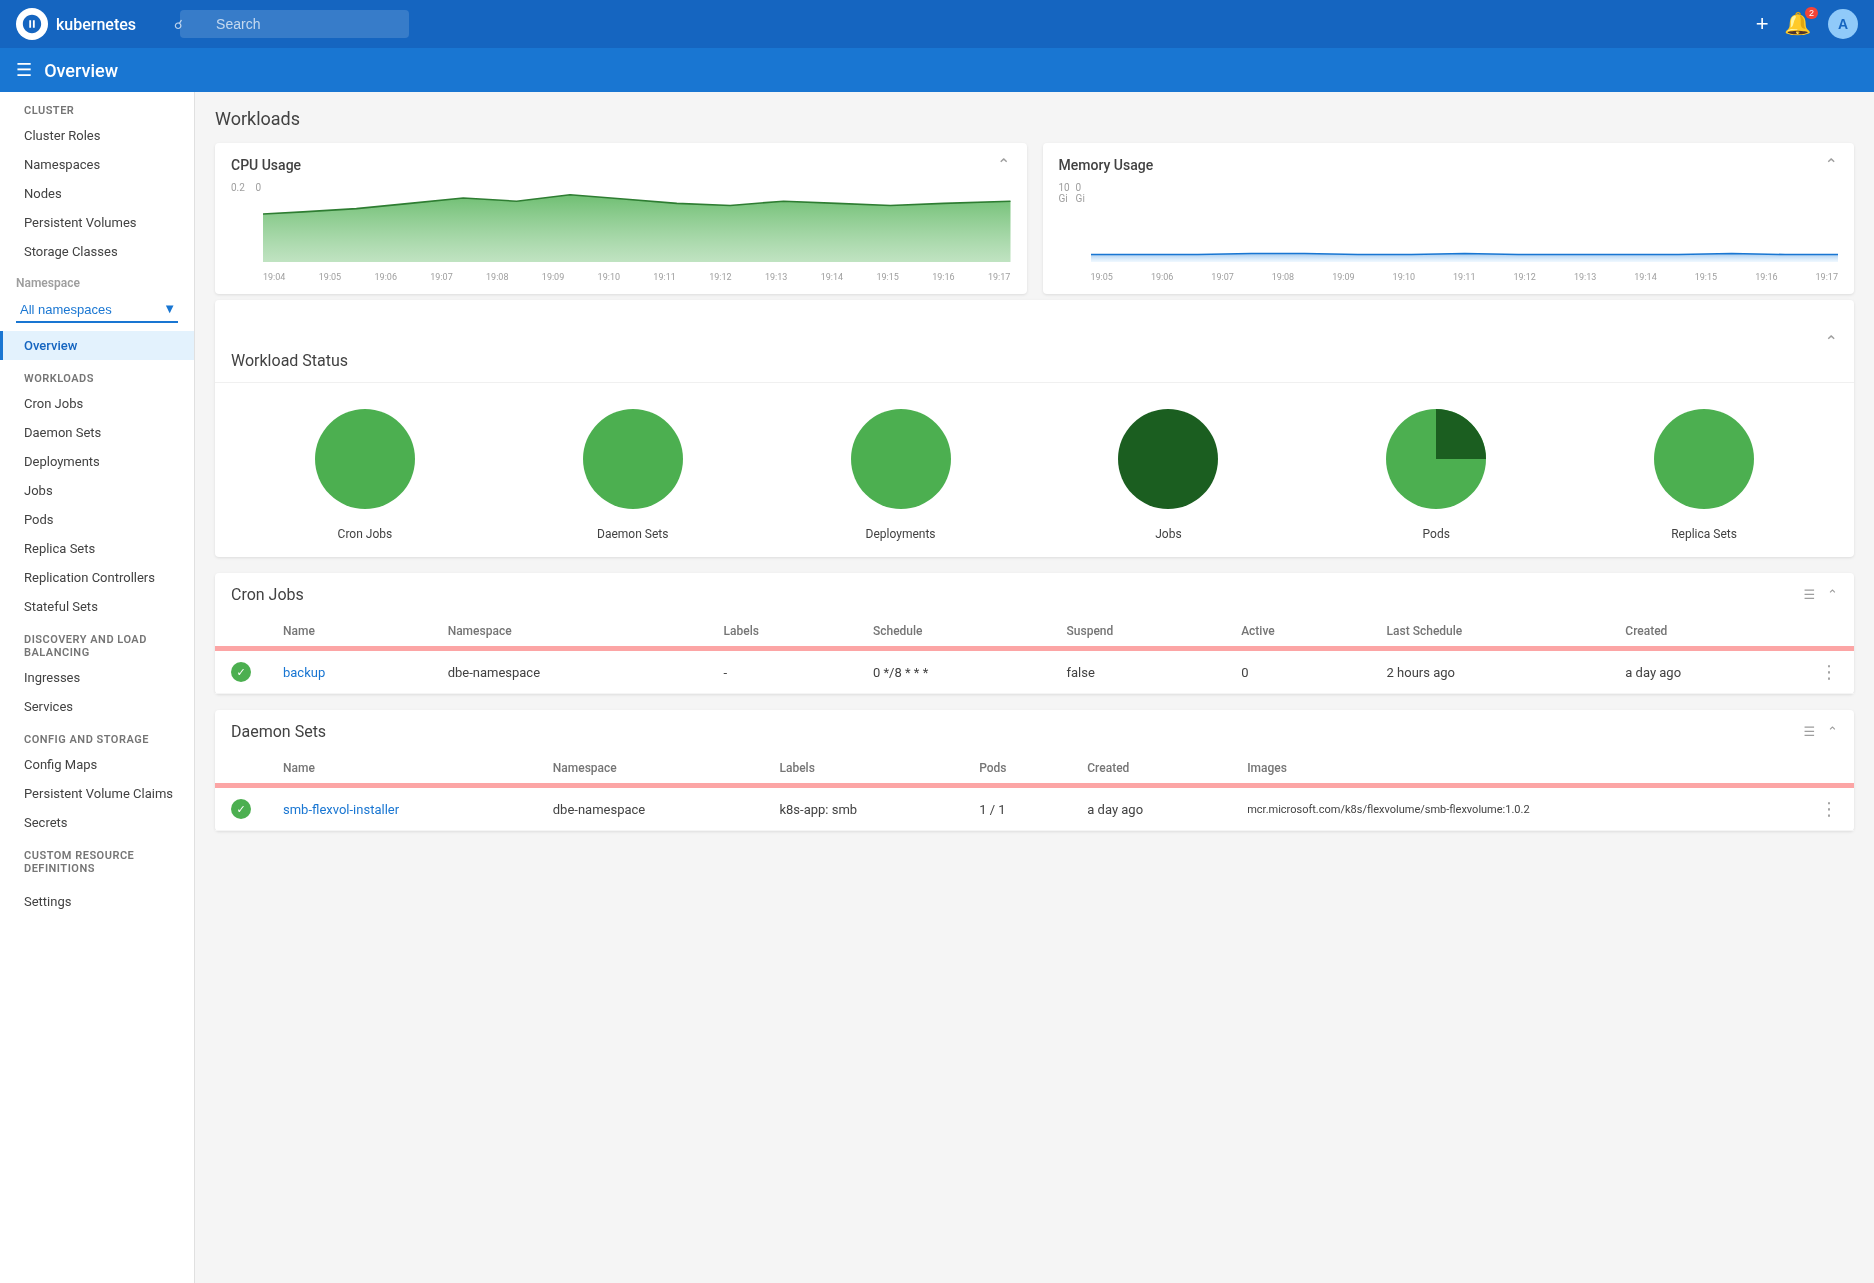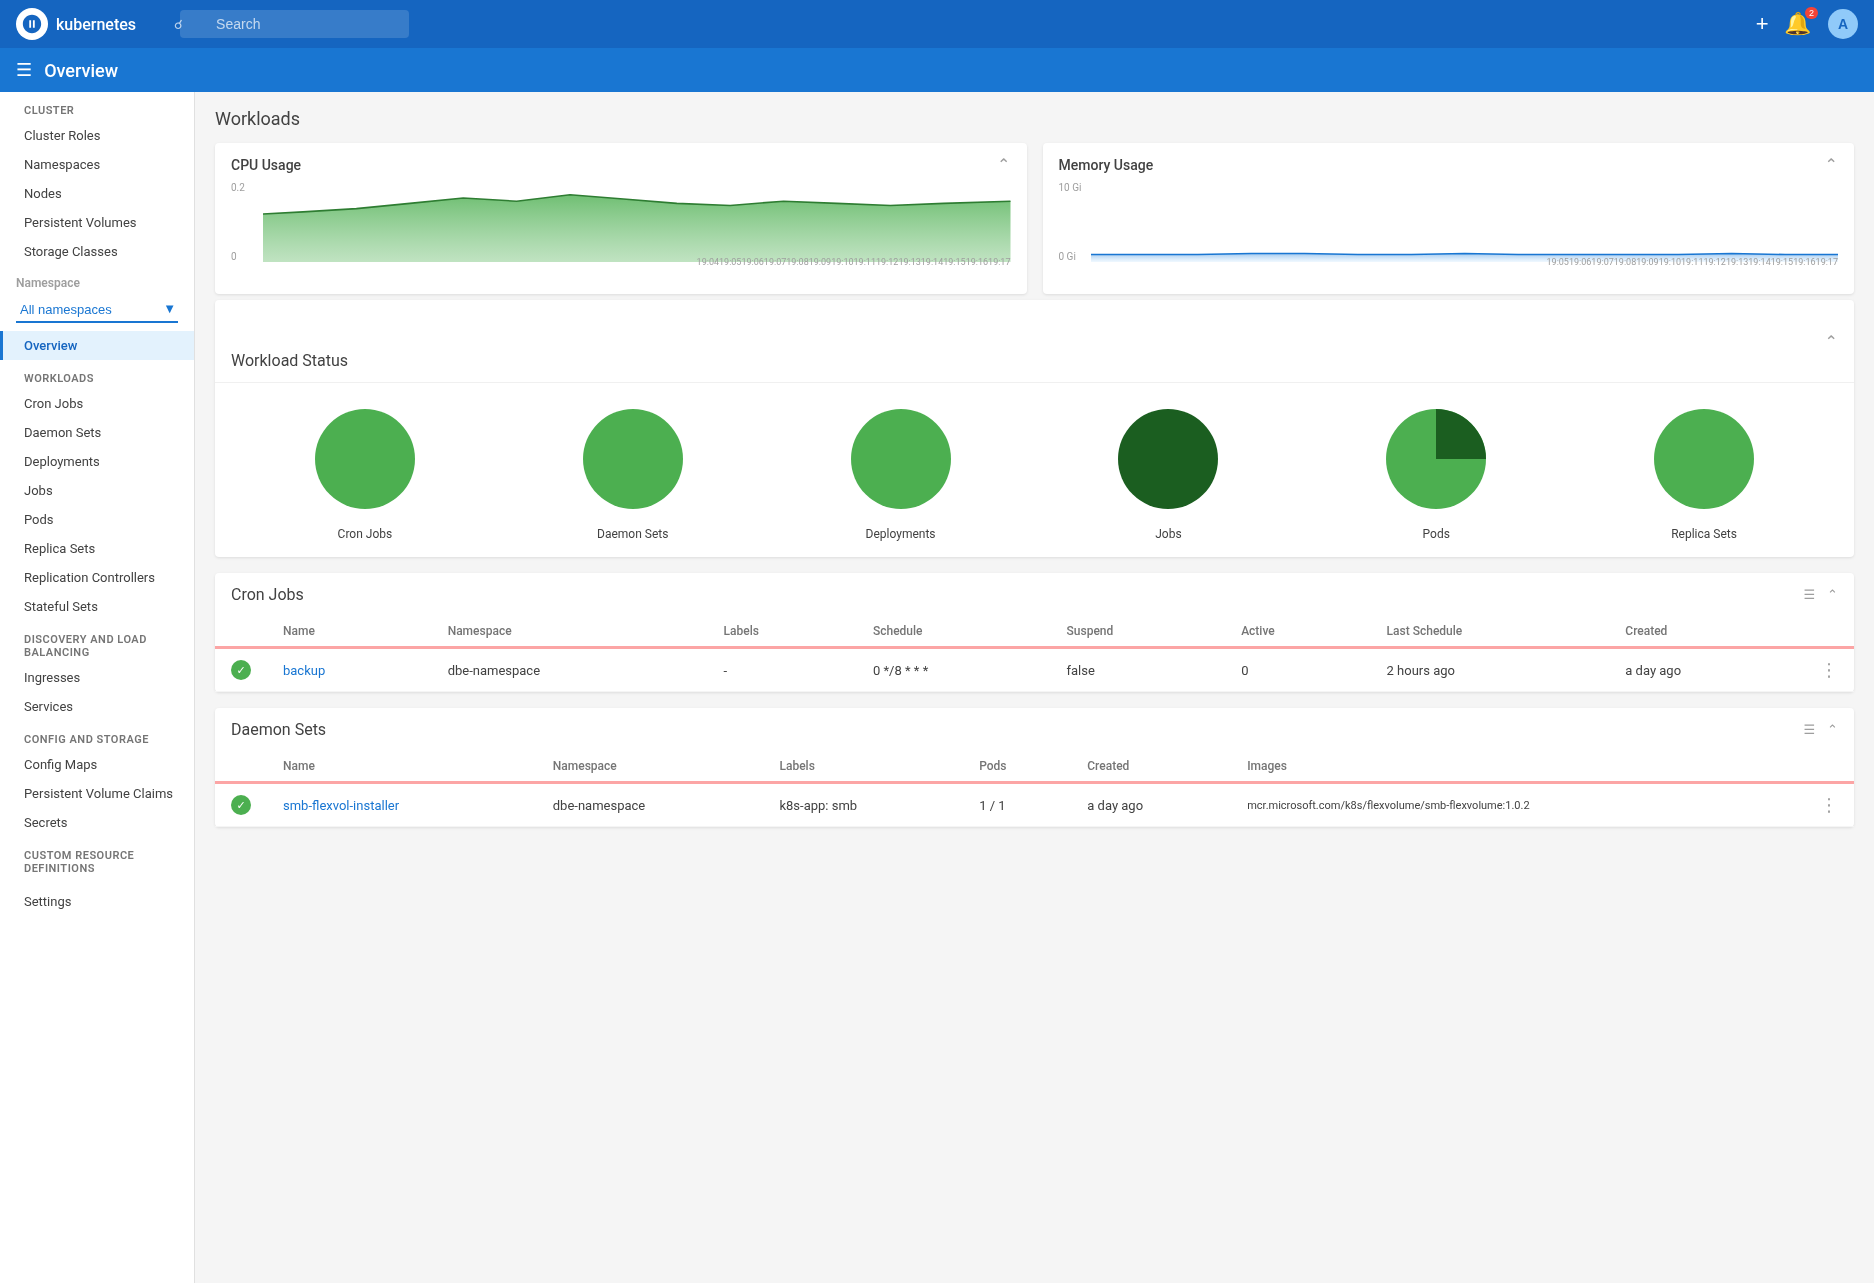--- a/index.html
+++ b/index.html
@@ -225,40 +225,40 @@
       font-weight: 500;
     }
     .chart-chevron { color: #9e9e9e; cursor: pointer; font-size: 16px; }
     .chart-area { position: relative; height: 100px; }
     .chart-y-label {
       position: absolute;
       left: 0;
       top: 0;
       bottom: 20px;
       display: flex;
-      flex-direction: column;
+      flex-direction: row;
       justify-content: space-between;
       font-size: 10px;
       color: #9e9e9e;
       width: 30px;
     }
     .chart-inner {
       position: absolute;
       left: 32px;
       right: 0;
       top: 0;
       bottom: 20px;
     }
     .chart-x-labels {
       display: flex;
-      justify-content: flex-end;
+      justify-content: space-between;
       font-size: 9px;
       color: #9e9e9e;
       position: absolute;
-      bottom: 15px;
+      bottom: 0;
       left: 32px;
       right: 0;
     }
 
     
     .status-card {
       background: white;
       border-radius: 4px;
       box-shadow: 0 1px 3px rgba(0,0,0,0.1);
       margin-bottom: 16px;
@@ -320,21 +320,21 @@
     table {
       width: 100%;
       border-collapse: collapse;
     }
     th {
       text-align: left;
       padding: 8px 16px;
       font-size: 12px;
       color: #757575;
       font-weight: 500;
-      border-bottom: 3px solid #fca5a5;
+      border-bottom: 5px solid #fca5a5;
     }
     td {
       padding: 10px 16px;
       font-size: 13px;
       color: #424242;
       border-bottom: 1px solid #f5f5f5;
     }
     td a { color: #1976d2; text-decoration: none; }
     .status-icon-green {
       width: 20px; height: 20px;

